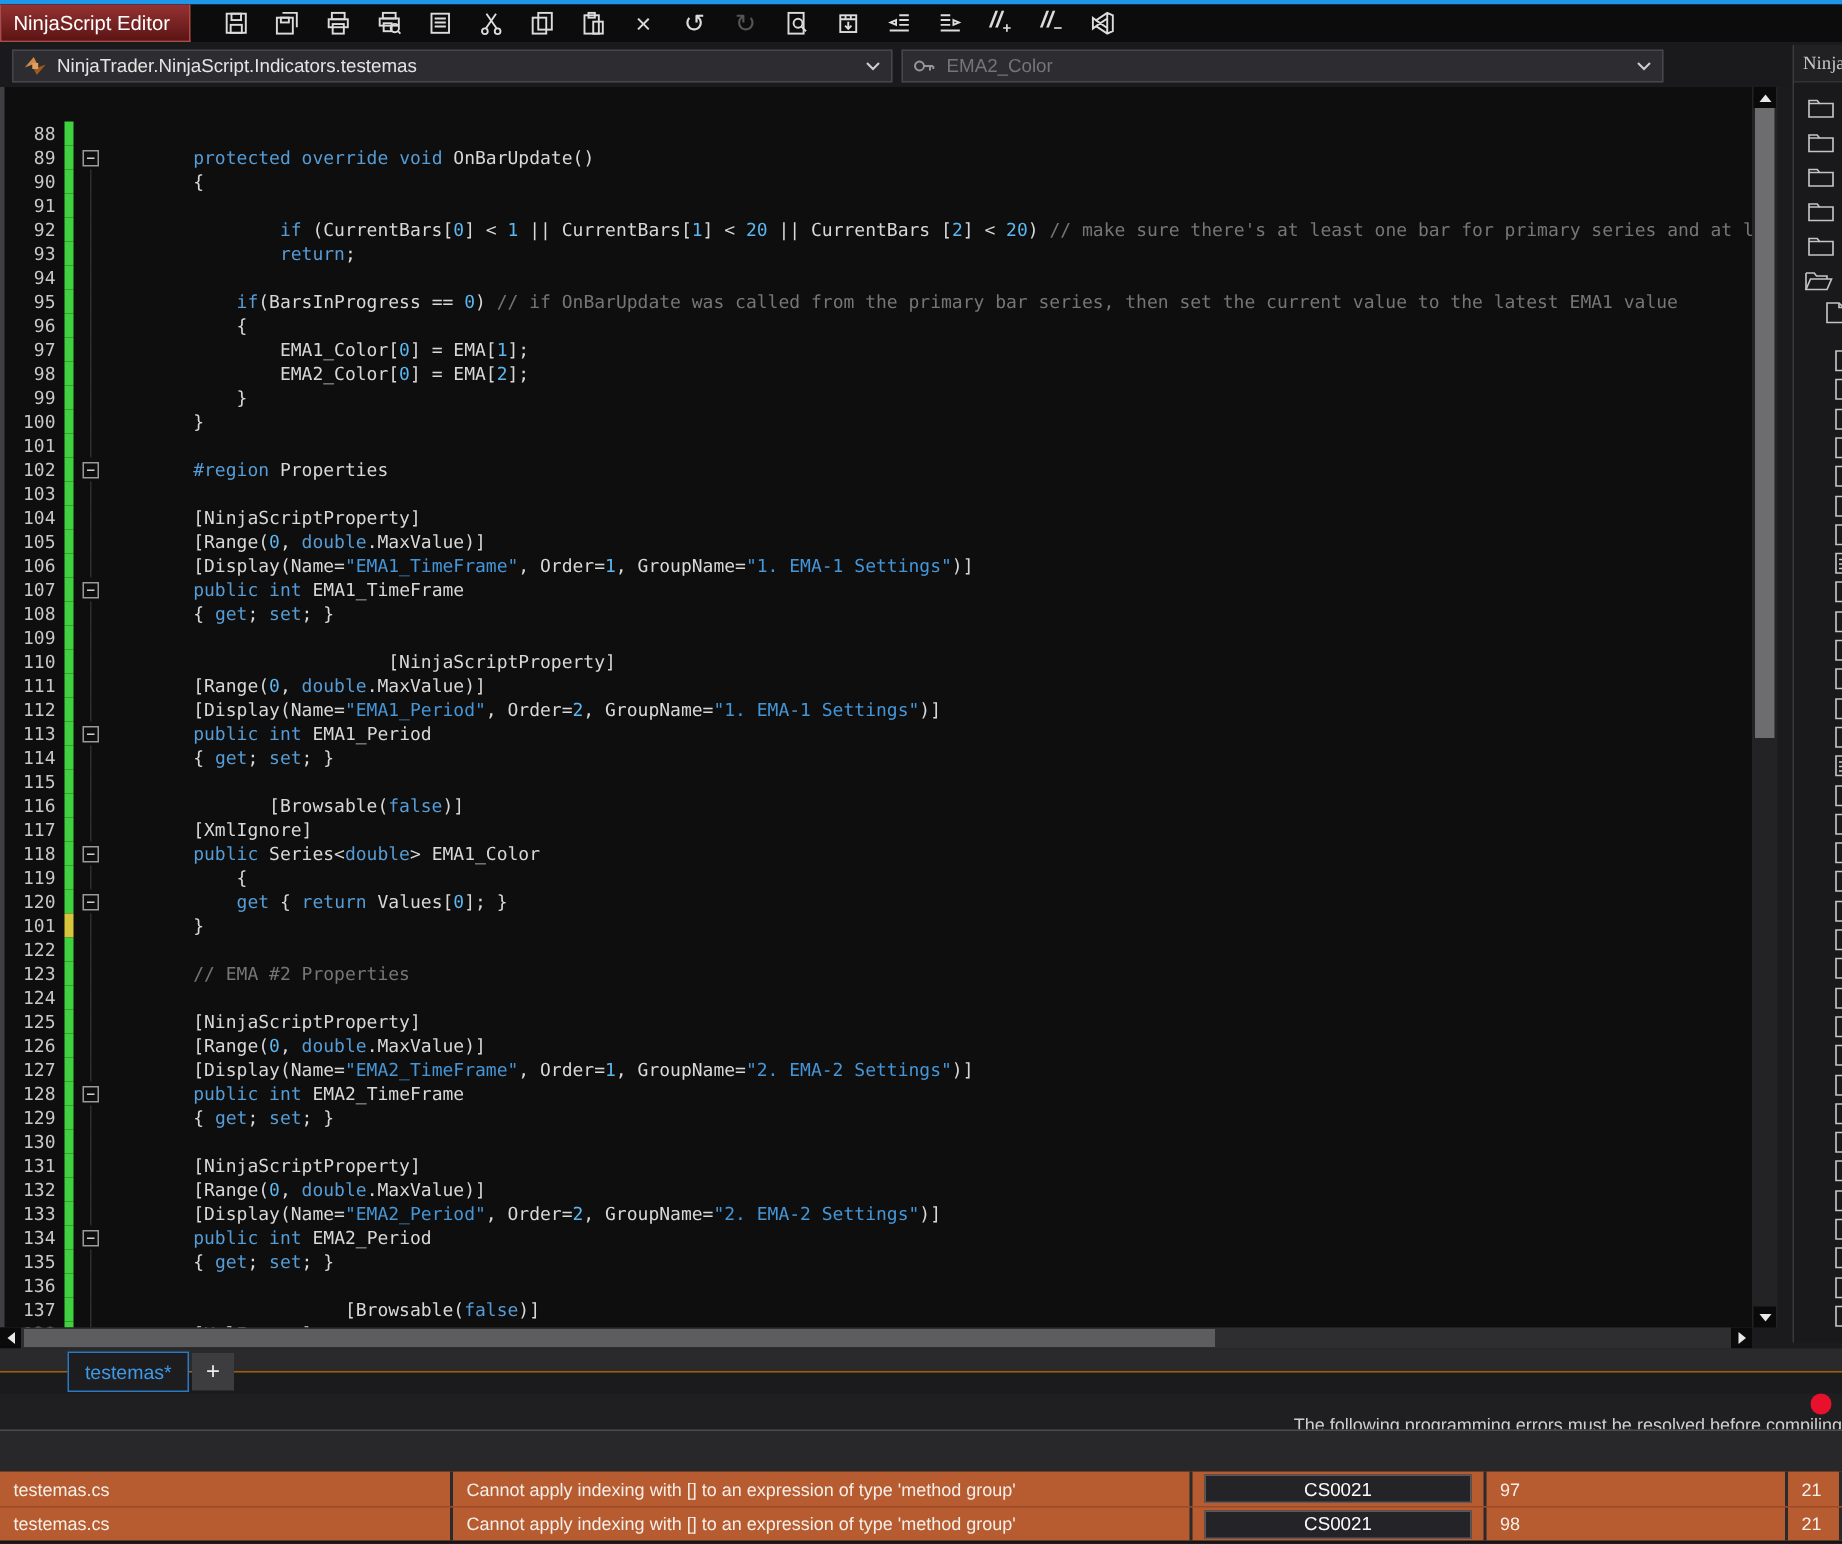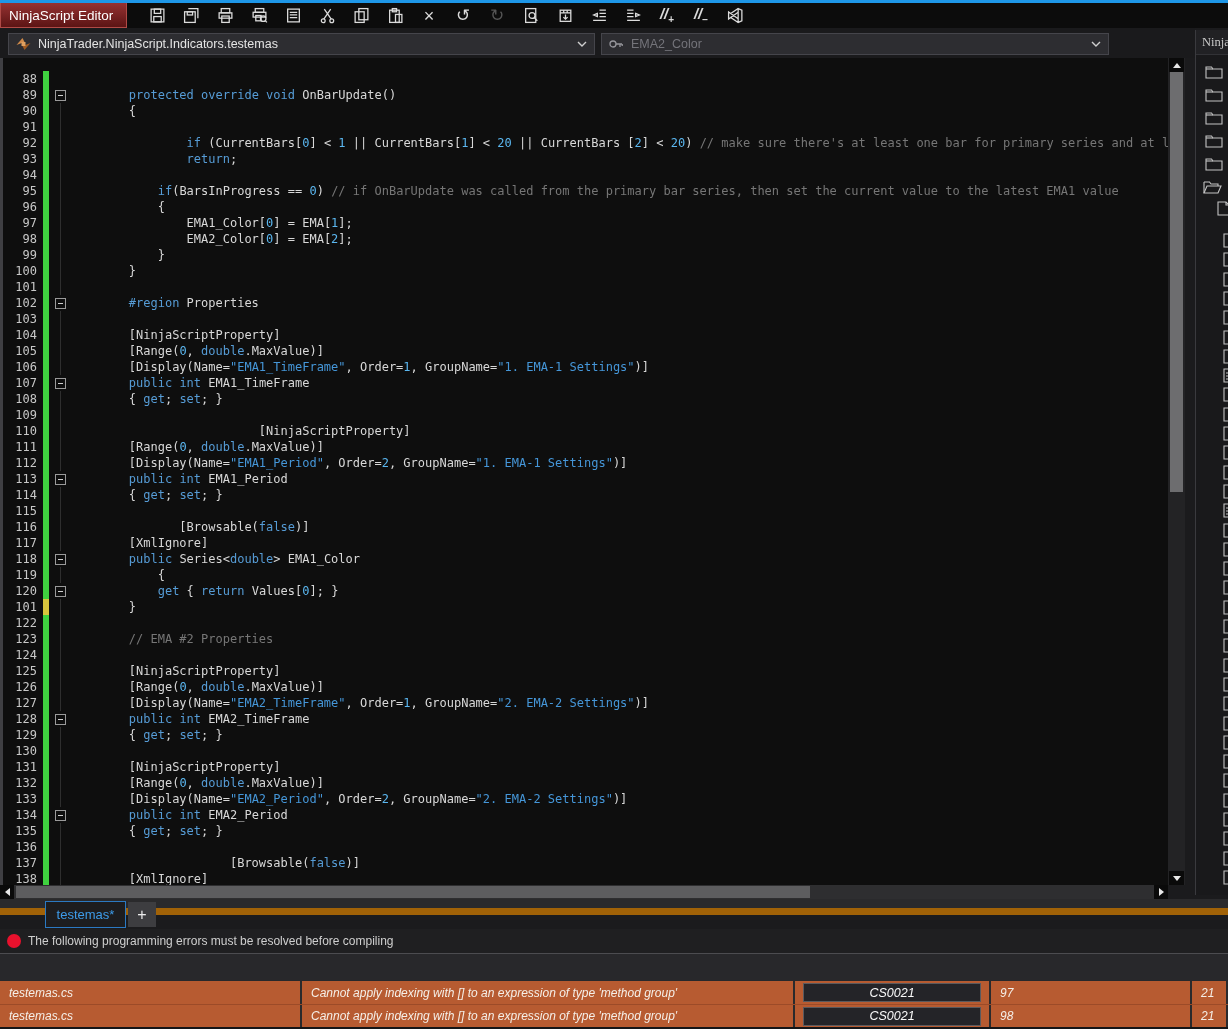--- a/index.html
+++ b/index.html
@@ -31,21 +31,21 @@
   .combo-search{ left:601px; width:508px; }
   .combo .cicon { width:18px; height:16px; margin:0 6px 0 5px; display:flex; align-items:center; justify-content:center; }
   .combo .chev { margin-left:auto; margin-right:7px; }
   .combo .chev svg { stroke:#cfcfcf; fill:none; stroke-width:1.4; }
   .combo-search .val { color:#74747a; }
 
   
   .editor { position:absolute; left:0; top:58px; width:1168px; height:827px; background:#0e0e0e;
             border-left:3px solid #3f3f43; overflow:hidden;
             font-family:"DejaVu Sans Mono", monospace; font-size:12px; }
-  .codewrap { position:absolute; left:0; top:13px; }
+  .codewrap { position:absolute; left:0; top:23px; }
   .cl { display:flex; height:16px; line-height:16px; white-space:pre; }
   .cl .ln { width:40px; text-align:right; padding-right:6px; color:#c8c8c8; flex:none; }
   .cl .mark { width:6px; flex:none; }
   .cl .mark.g { background:#3fd13f; } .cl .mark.y { background:#d8c53c; }
   .cl .fm { width:22px; flex:none; display:flex; align-items:center; justify-content:center; }
   .foldbox { width:11px; height:11px; border:1px solid #9a9a9a; display:flex; align-items:center; justify-content:center; }
   .foldbox::before { content:""; width:5px; height:1px; background:#cfcfcf; }
   .guide { width:1px; height:16px; background:#2e2e2e; }
   .cl pre { font:inherit; color:#d8d8d8; }
   .s-k { color:#569cd6; } .s-s { color:#4596d8; } .s-n { color:#5bb7f0; }
@@ -70,43 +70,43 @@
   
   .explorer { position:absolute; left:1195px; top:30px; width:33px; height:865px;
               background:#19191b; border-left:1px solid #3a3a3e; overflow:hidden;font-family:Liberation Serif, serif; }
   .exp-head { height:25px; display:flex; align-items:center; padding-left:6px; color:#c8c8c8;
               font-size:12.5px; background:#212124; border-bottom:1px solid #323236; white-space:nowrap; }
   .exp-item { position:absolute; }
   .exp-item svg { stroke:#c4c4c4; fill:none; stroke-width:1.1; }
 
   
   .tabstrip { position:absolute; left:0; top:899px; width:1228px; height:16px; background:#2a2a2c;
-              border-bottom:7px solid #a16207; }
+              border-bottom:1px solid #a16207; }
   .tab-active { position:absolute; left:45px; top:2px; width:81px; height:27px; background:#1d1d1f;
                 border:1px solid #2b79c2; color:#3d9be9; font-size:13px;
                 display:flex; align-items:center; justify-content:center; }
   .tab-add { position:absolute; left:128px; top:3px; width:28px; height:25px; background:#3d3d40;
              color:#ececec; font-size:16px; display:flex; align-items:center; justify-content:center; }
 
   
   .banner { position:absolute; left:0; top:929px; width:1228px; height:24px; background:#1f1f21;
-            display:flex; align-items:center; }
+            display:flex; align-items:flex-end;flex-direction:column; }
   .err-dot { width:14px; height:14px; border-radius:50%; background:#e8112d; margin:0 7px 0 7px; flex:none; }
   .banner-text { color:#cfcfcf; font-size:12px; }
 
   
   .etable { position:absolute; left:0; top:953px; width:1228px; height:76px; background:#151517; }
   .erow { display:grid; grid-template-columns:302px 493px 196px 201px 1fr; }
   .ehead { height:28px; background:#28282b; border-top:1px solid #4c4c50; }
   .ehead .ecell { color:#d8d8d8; font-size:12.5px; display:flex; align-items:center; padding-left:9px;
                   border-right:2px solid #151517; overflow:hidden; white-space:nowrap;margin-top:48px; }
   .edata { height:23px; background:#b75b31; }
   .edata + .edata { border-top:1px solid #9c4b28; }
   .edata .ecell { color:#f5efe8; font-size:12px; display:flex; align-items:center; padding-left:9px;
-                  border-right:2px solid #2a2a2c; overflow:hidden; white-space:nowrap;font-style:italic; }
+                  border-right:2px solid #2a2a2c; overflow:hidden; white-space:nowrap; }
   .edata .ecell.code { padding:4px 8px; }
   .code-chip { width:100%; height:19px; background:#242428; border:1px solid #5a5a5e; color:#fafafa;
                font-size:12.5px; display:flex; align-items:center; justify-content:center; }
 </style>
 </head>
 <body>
 
 <div class="page">
 
   <div class="topstripe"></div>

